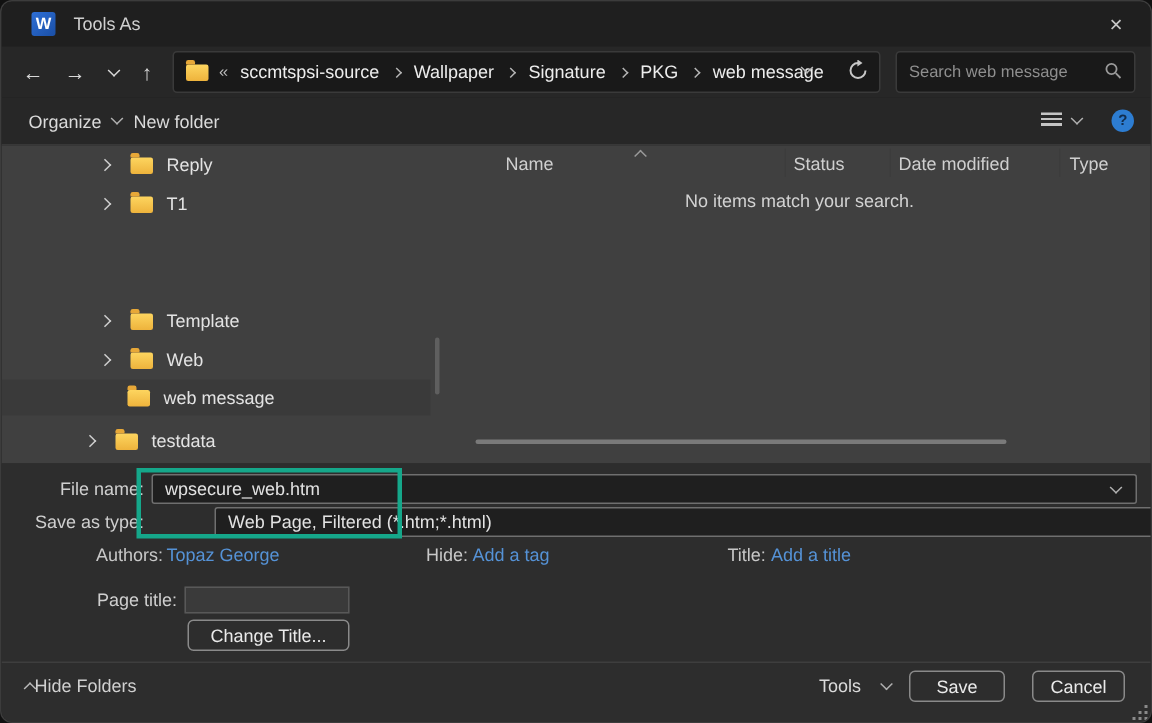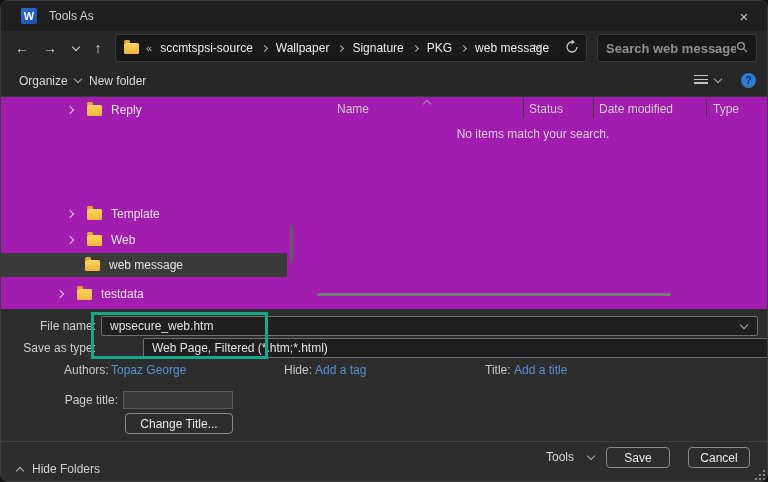--- a/index.html
+++ b/index.html
@@ -30,33 +30,33 @@
   .addressbar{ position:absolute; left:114px; top:3px; width:472px; height:28px; background:#191919;
     border:1px solid #3a3a3a; border-radius:3px; display:flex; align-items:center; padding:0 8px; }
   .crumb-prefix{ color:#bdbdbd; margin:0 6px 0 7px; font-size:11px; }
   .crumb{ color:#ededed; padding:0 2px; white-space:nowrap; }
   .crumb-sep{ width:5px; height:5px; border-right:1.3px solid #b5b5b5; border-bottom:1.3px solid #b5b5b5;
     transform:rotate(-45deg); margin:0 7px; flex:none; }
   .ab-chev{ position:absolute; right:44px; top:11px; color:#b8b8b8; }
   .searchbox{ position:absolute; left:596px; top:3px; width:160px; height:28px; background:#191919;
     border:1px solid #3a3a3a; border-radius:3px; display:flex; align-items:center; padding:0 8px; }
   .searchbox input{ flex:1; background:transparent; border:none; outline:none; color:#d8d8d8;
-    font-size:13px; font-family:inherit; min-width:0;font-weight:bold; }
+    font-size:11px; font-family:inherit; min-width:0; }
   .searchbox input::placeholder{ color:#8f8f8f; }
   
   .cmdbar{ position:absolute; left:0; top:64px; width:768px; height:32px; background:#272727;
     border-bottom:1px solid #383838; }
   .cmd-item{ position:absolute; top:0; height:31px; display:flex; align-items:center; gap:7px; color:#dadada; }
   .views-icon{ display:inline-block; width:14px; height:11px;
     background:repeating-linear-gradient(#c4c4c4 0 1.5px, transparent 1.5px 3.6px); }
   .help-icon{ position:absolute; right:13px; top:8px; width:15px; height:15px; border-radius:50%;
     background:#2d7dd2; color:rgba(10,25,45,.8); font-weight:bold; font-size:10px;
     display:flex; align-items:center; justify-content:center; }
   
-  .main{ position:absolute; left:0; top:96px; width:768px; height:212px; background:#a21caf; }
+  .main{ position:absolute; left:0; top:96px; width:768px; height:212px; background:#404040; }
   .tree{ position:absolute; left:0; top:0; width:290px; height:212px; }
   .tree-row{ position:absolute; left:0; width:286px; height:26px; display:flex; align-items:center; }
   .tree-row.selected{ background:#3a3a3a; height:24px; }
   .tw-chev{ color:#cfcfcf; flex:none; }
   .folder{ position:relative; flex:none; width:15px; height:11px; border-radius:1.5px;
     background:linear-gradient(#fdd55f,#eeb33c); }
   .folder::before{ content:""; position:absolute; top:-2.5px; left:0; width:6px; height:3px;
     background:#e7a838; border-radius:1.5px 1.5px 0 0; }
   .tree-label{ margin-left:9px; color:#e3e3e3; white-space:nowrap; }
   .vscroll{ position:absolute; left:289px; top:128px; width:3px; height:38px; background:#5f5f5f; border-radius:2px; }
@@ -76,21 +76,21 @@
   .combo .chev{ color:#b0b0b0; margin-right:10px; flex:none; }
   .hl-box{ position:absolute; left:90px; top:3px; width:177px; height:47px;
     border:3px solid #15a78a; pointer-events:none; }
   .meta-label{ position:absolute; top:54px; color:#c8c8c8; }
   .meta-link{ position:absolute; top:54px; color:#5592d6; }
   .pt-input{ position:absolute; left:122px; top:82px; width:110px; height:18px; background:#3a3a3a;
     border:1px solid #585858; color:#e0e0e0; font-family:inherit; font-size:12px; padding:0 5px; outline:none; }
   .btn{ position:absolute; background:#2d2d2d; border:1px solid #8a8a8a; border-radius:4px;
     color:#eaeaea; display:flex; align-items:center; justify-content:center; font-size:12px; }
   .footer-line{ position:absolute; left:0; top:132px; width:768px; height:1px; background:#3e3e3e; }
-  .hide-folders{ position:absolute; left:16px; top:153px; display:flex; align-items:center; gap:9px; color:#d0d0d0; }
+  .hide-folders{ position:absolute; left:16px; top:141px; display:flex; align-items:center; color:#d0d0d0; }
   .tools{ position:absolute; left:545px; top:141px; display:flex; align-items:center; gap:14px; color:#dadada; }
   .grip{ position:absolute; right:4px; bottom:3px; width:10px; height:10px; }
   .grip i{ position:absolute; width:2px; height:2px; background:#8a8a8a; }
 </style>
 </head>
 <body>
 
 <div class="window">
 
   <div class="titlebar">
@@ -153,20 +153,25 @@
     </div>
     <div class="help-icon">?</div>
   </div>
 
   <div class="main">
     <div class="tree">
       <div class="tree-row" style="top:0;">
         <span class="tw-chev chev right" style="margin-left:66px;"></span>
         <span class="folder" style="margin-left:14px;"></span>
         <span class="tree-label">Reply</span>
+      </div>
+      <div class="tree-row" style="top:26px;">
+        <span class="tw-chev chev right" style="margin-left:66px;"></span>
+        <span class="folder" style="margin-left:14px;"></span>
+        <span class="tree-label">T1</span>
       </div>
       <div class="tree-row" style="top:104px;">
         <span class="tw-chev chev right" style="margin-left:66px;"></span>
         <span class="folder" style="margin-left:14px;"></span>
         <span class="tree-label">Template</span>
       </div>
       <div class="tree-row" style="top:130px;">
         <span class="tw-chev chev right" style="margin-left:66px;"></span>
         <span class="folder" style="margin-left:14px;"></span>
 

